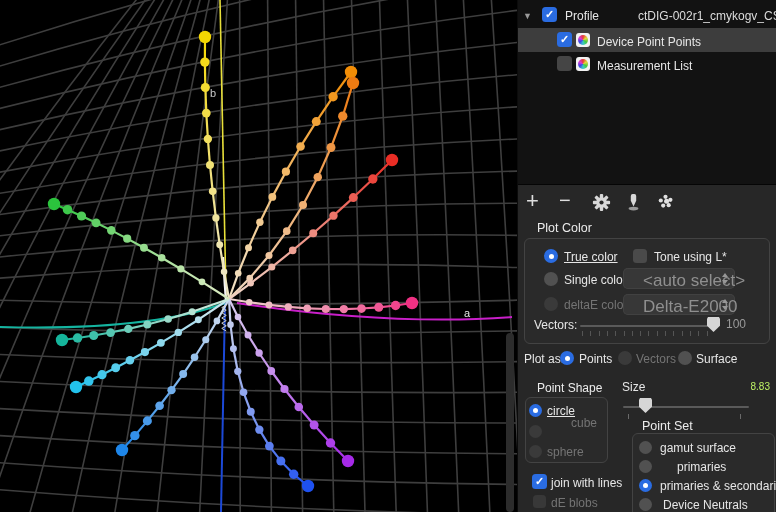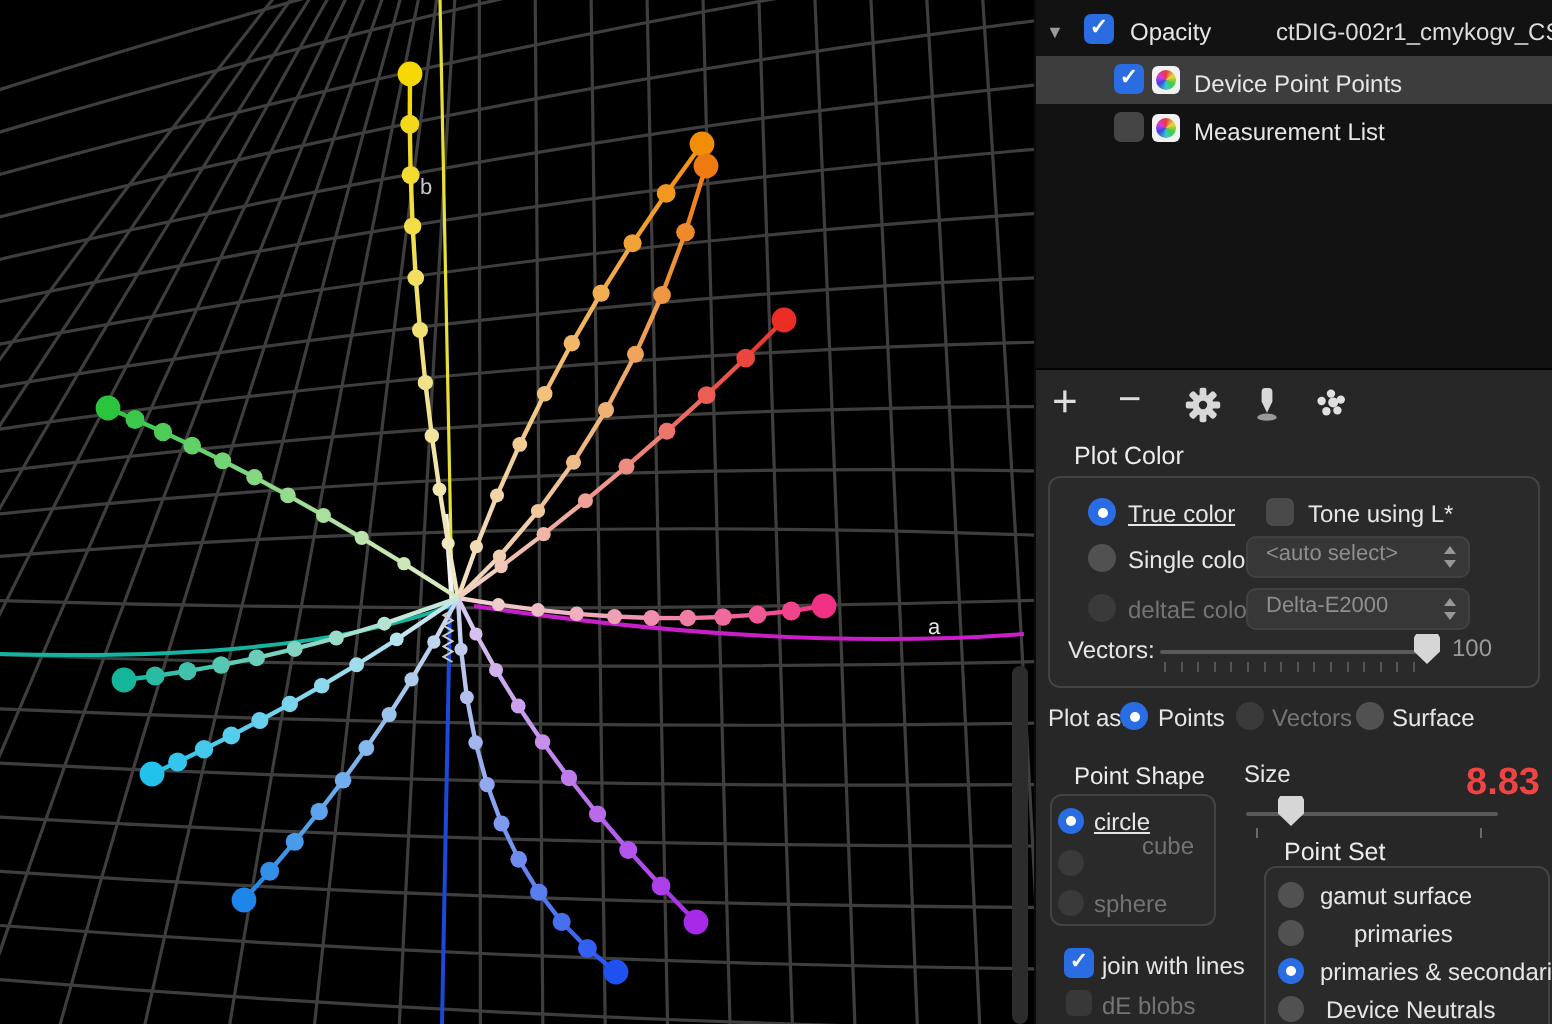--- a/index.html
+++ b/index.html
@@ -25,31 +25,31 @@
   .toolbar{position:absolute;left:0;top:186px;width:100%;height:36px;background:#272727;}
   .tbtn{position:absolute;color:#dedede;font-weight:300;cursor:default;}
   .groupbox{position:absolute;border:1px solid #434343;border-radius:6px;background:rgba(255,255,255,0.015);}
   .sect{position:absolute;font-size:12.5px;color:#ececec;}
   .radio{position:absolute;width:14px;height:14px;border-radius:50%;background:#515151;}
   .radio.sm{width:13px;height:13px;}
   .radio.on{background:#2a6ce2;}
   .radio.on::after{content:"";position:absolute;left:50%;top:50%;width:5px;height:5px;margin:-2.5px 0 0 -2.5px;border-radius:50%;background:#fff;}
   .radio.dis{background:#3a3a3a;}
   .dd{position:absolute;width:112px;height:21px;background:#373737;border-radius:5px;box-shadow:inset 0 0 0 1px #414141;}
-  .dd .txt{position:absolute;left:10px;top:3px;font-size:11px;color:#8f8f8f;white-space:nowrap;}
+  .dd .txt{position:absolute;left:20px;top:3px;font-size:17px;color:#8f8f8f;white-space:nowrap;}
   .dd .arr{position:absolute;right:6px;top:4px;width:7px;height:13px;}
   .dd .arr i{position:absolute;left:0;width:0;height:0;border-left:3.5px solid transparent;border-right:3.5px solid transparent;}
   .dd .arr i.up{top:1px;border-bottom:4px solid #979797;}
   .dd .arr i.dn{bottom:1px;border-top:4px solid #979797;}
   .track{position:absolute;height:2px;background:#5a5a5a;border-radius:1px;}
   .thumb{position:absolute;width:13px;height:15px;background:#d6d6d6;
     clip-path:polygon(8% 0,92% 0,100% 12%,100% 58%,50% 100%,0 58%,0 12%);}
   .ticks{position:absolute;height:5px;background:repeating-linear-gradient(90deg,#555 0 1px,transparent 1px 8.3px);}
   .endtick{position:absolute;width:1px;height:5px;background:#6a6a6a;}
-  .sizeval{position:absolute;font-size:19px;font-weight:700;color:#ef4444;}
+  .sizeval{position:absolute;font-size:10px;font-weight:400;color:#bef264;}
   .half-icon{position:absolute;border:1.5px solid #858585;opacity:.75;}
   svg text{font-family:"Liberation Sans",sans-serif;}
 </style>
 </head>
 <body>
 
 <div id="stage">
 
   <div id="plot"><svg width="517" height="512" viewBox="0 0 517 512">
         <rect x="0" y="0" width="517" height="512" fill="#000000"></rect>
@@ -341,21 +341,21 @@
   <div class="panel">
 
     <div class="half-icon" style="left:165px;top:-9px;width:13px;height:13px;border-radius:50%;"></div>
     <div class="half-icon" style="left:203px;top:-7px;width:11px;height:9px;border-radius:2px;"></div>
     <div class="half-icon" style="left:246px;top:-9px;width:13px;height:13px;border-radius:50%;"></div>
 
     <div class="list-area">
       <div class="lrow" style="top:3px;">
         <span class="tri">▼</span>
         <span class="cb checked" style="left:24px;top:4px;">✓</span>
-        <span class="lbl" style="left:47px;top:6px;">Opacity</span>
+        <span class="lbl" style="left:47px;top:6px;">Profile</span>
         <span class="lbl" style="left:120px;top:6px;color:#dcdcdc;">ctDIG-002r1_cmykogv_CS_7C no...</span>
       </div>
       <div class="lrow sel" style="top:28px;">
         <span class="cb checked" style="left:39px;top:4px;">✓</span>
         <span class="wheel" style="left:58px;top:5px;"></span>
         <span class="lbl" style="left:79px;top:7px;">Device Point Points</span>
       </div>
       <div class="lrow" style="top:52px;">
         <span class="cb" style="left:39px;top:4px;"></span>
         <span class="wheel" style="left:58px;top:5px;"></span>

